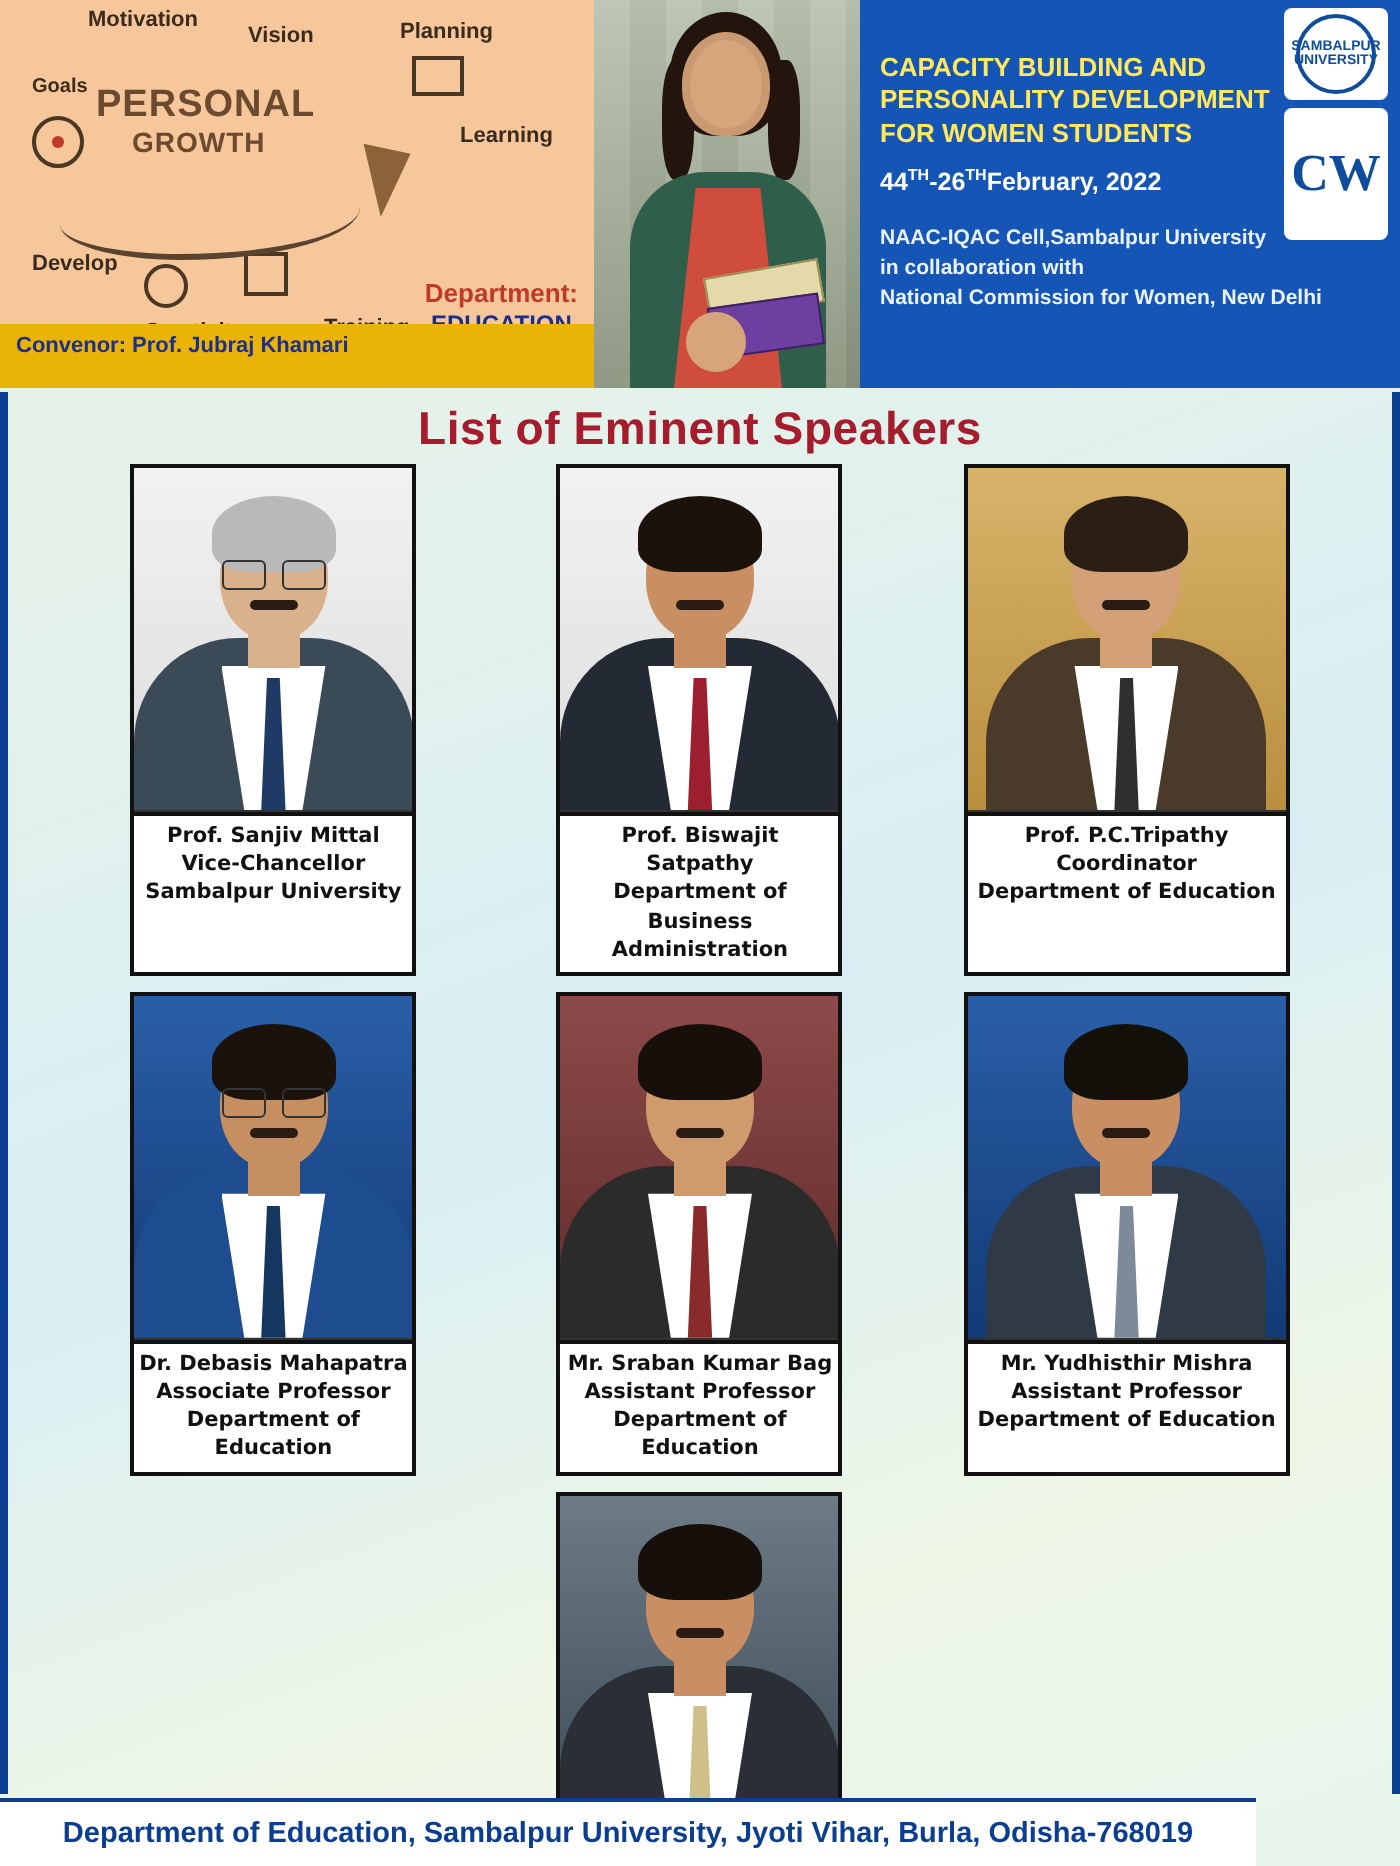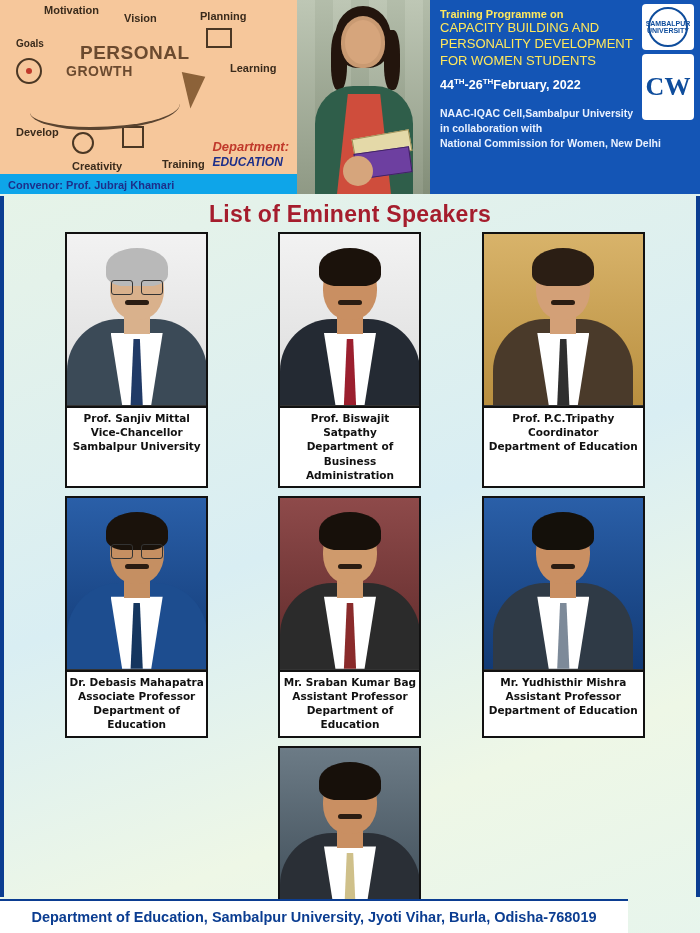--- a/index.html
+++ b/index.html
@@ -41,21 +41,20 @@
   }
   .hero-title {
     position: absolute;
     left: 48px;
     top: 42px;
     font-size: 19px;
     font-weight: bold;
     color: #6b4a2f;
     letter-spacing: .5px;
     line-height: 1.15;
-    margin-left: 32px;
   }
   .hero-sub {
     position: absolute;
     left: 66px;
     top: 63px;
     font-size: 14px;
     font-weight: bold;
     color: #6b4a2f;
     letter-spacing: .5px;
   }
@@ -100,39 +99,39 @@
     width: 0; height: 0;
     border-left: 16px solid transparent;
     border-right: 8px solid transparent;
     border-top: 34px solid #8c6239;
     transform: rotate(12deg);
   }
   .convenor-bar {
     position: absolute;
     left: 0; bottom: 0;
     width: 297px;
-    height: 20px;
-    background: #0ea5e9;
+    height: 32px;
+    background: #eab308;
     color: #1d2f8a;
     font-size: 11px;
     font-weight: bold;
     line-height: 22px;
     padding-left: 8px;
   }
   .dept-tag {
     position: absolute;
     right: 4px;
     bottom: 24px;
+    text-align: center;
     color: #c0392b;
     font-weight: bold;
     font-size: 13px;
     line-height: 1.2;
     background: rgba(246,199,155,.85);
     padding: 1px 4px;
-    font-style: italic;
   }
   .dept-tag .dept-sub { color: #1d2f8a; font-size: 12px; }
 
   
   .hero-photo {
     position: relative;
     width: 133px;
     height: 194px;
     background: linear-gradient(#c9cfc2, #8c9a86);
     overflow: hidden;
@@ -219,24 +218,24 @@
     position: relative;
     width: 270px;
     height: 194px;
     background: #1455b5;
     color: #ffffff;
     padding: 8px 10px;
   }
   .info-l1 { font-size: 11px; font-weight: bold; color: #ffe85c; }
   .info-title {
     font-size: 13px;
-    font-weight: normal;
+    font-weight: bold;
     color: #ffe85c;
     line-height: 1.25;
-    margin-top: 0;
+    margin-top: 18px;
     max-width: 196px;
   }
   .info-dates {
     margin-top: 8px;
     font-size: 12.5px;
     font-weight: bold;
     color: #ffffff;
   }
   .info-dates sup { font-size: 8px; }
   .info-org {
@@ -463,21 +462,20 @@
       <div class="ph-head"></div>
       <div class="ph-face"></div>
       <div class="ph-body"></div>
       <div class="ph-scarf"></div>
       <div class="ph-book2"></div>
       <div class="ph-book1"></div>
       <div class="ph-arm"></div>
     </div>
 
     <div class="hero-info">
-      <div class="info-l1">Training Programme on</div>
       <div class="info-title">CAPACITY BUILDING AND PERSONALITY DEVELOPMENT FOR WOMEN STUDENTS</div>
       <div class="info-dates">
         <span>44</span><sup>TH</sup><span>-</span><span>26</span><sup>TH</sup><span>February, 2022</span>
       </div>
       <div class="info-org">
         <div>NAAC-IQAC Cell,Sambalpur University</div>
         <div>in collaboration with</div>
         <div>National Commission for Women, New Delhi</div>
       </div>
 

